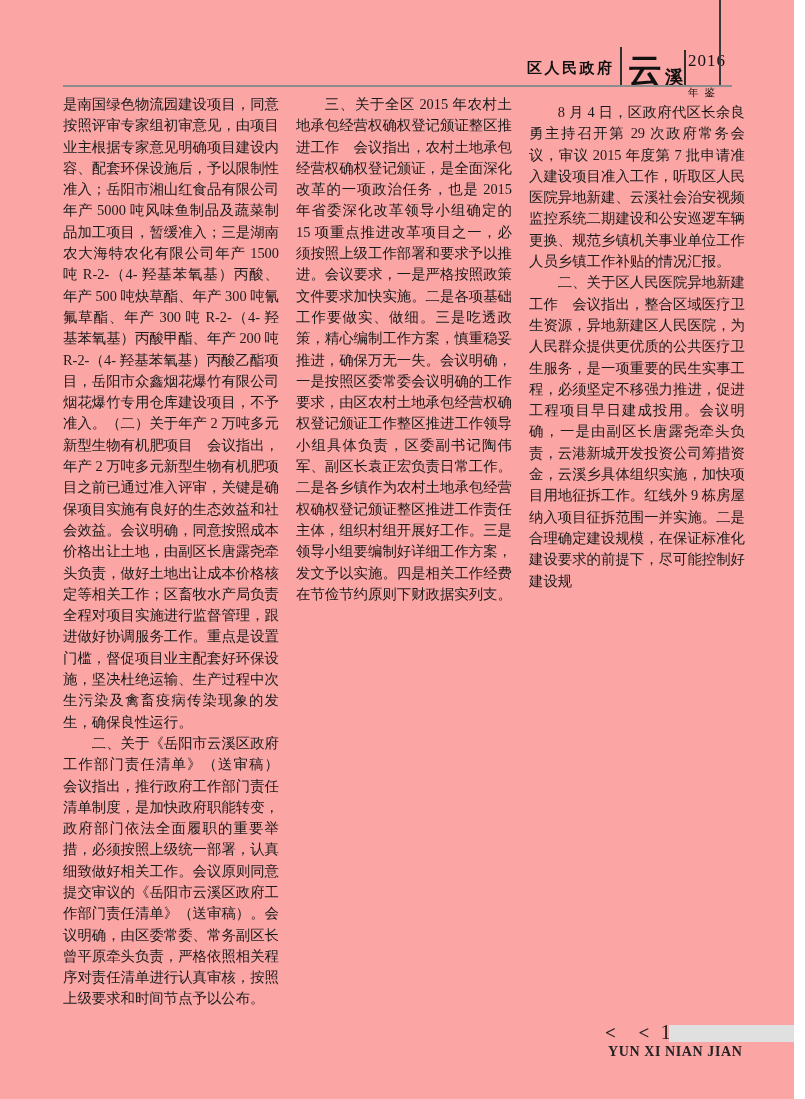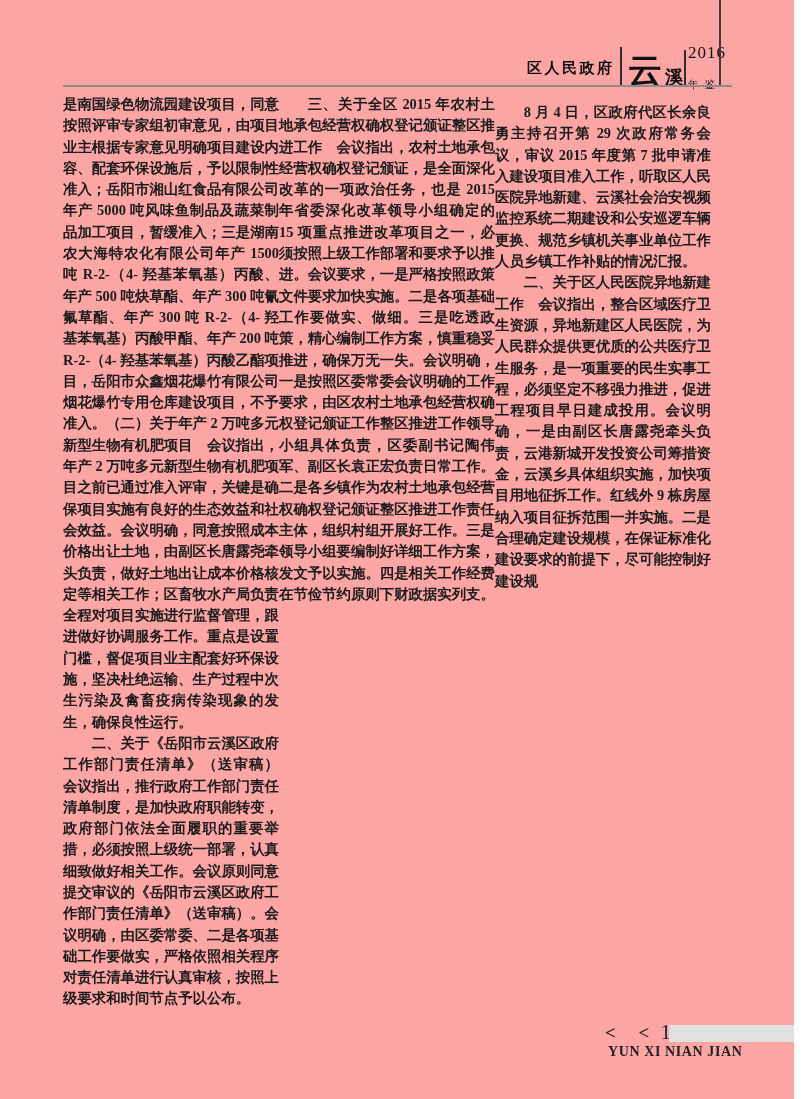--- a/index.html
+++ b/index.html
@@ -13,30 +13,30 @@
   .hdr-title {
     position:absolute; left:527px; top:59px;
     font-family:"Liberation Sans","DejaVu Sans",sans-serif;
     font-weight:bold; font-size:15px; letter-spacing:2.5px; color:#111;
   }
   .hdr-sep1 { position:absolute; left:620px; top:47px; width:2px; height:39px; background:#2e2e2e; }
   .hdr-logo { position:absolute; left:627px; top:46px; width:56px; height:40px; }
   .logo-big  { position:absolute; left:1px; bottom:-2px; font-size:34px; font-weight:bold; color:#111; line-height:1; }
   .logo-small{ position:absolute; right:0px; bottom:0px; font-size:18px; font-weight:bold; color:#111; line-height:1; }
   .hdr-sep2 { position:absolute; left:684px; top:50px; width:2px; height:36px; background:#2e2e2e; }
-  .hdr-year { position:absolute; left:688px; top:43px; width:44px; }
+  .hdr-year { position:absolute; left:688px; top:51px; width:44px; }
   .year-num  { display:block; font-size:17px; color:#111; line-height:1.2; letter-spacing:1px; }
   .year-label{ display:block; font-size:10.5px; color:#111; letter-spacing:6px; margin-top:15px; white-space:nowrap; }
   .hdr-vline { position:absolute; left:719px; top:0; width:2px; height:86px; background:#3a3a3a; }
   .hdr-rule  { position:absolute; left:63px; top:85px; width:669px; height:2px; background:#8c8c8c; }
 
   
   .columns {
     position:absolute; left:63px; top:94px; width:682px; height:912px;
-    display:flex; overflow:hidden;font-weight:bold;
+    display:flex; gap:17px; overflow:hidden;
   }
   .col { width:216px; flex:0 0 216px; }
   .col p {
     margin:0; font-size:14.4px; line-height:21.3px;
     text-align:justify; text-justify:inter-ideograph;
     text-indent:2em; color:#1b1b1b;
   }
   .col p.no-indent { text-indent:0; }
   .col p.gap-before { margin-top:8px; }
 
@@ -71,21 +71,21 @@
       <span class="year-num">2016</span>
       <span class="year-label">年鉴</span>
     </span>
     <span class="hdr-vline"></span>
     <span class="hdr-rule"></span>
   </div>
 
   <div class="columns">
     <div class="col">
       <p class="no-indent">是南国绿色物流园建设项目，同意按照评审专家组初审意见，由项目业主根据专家意见明确项目建设内容、配套环保设施后，予以限制性准入；岳阳市湘山红食品有限公司年产 5000 吨风味鱼制品及蔬菜制品加工项目，暂缓准入；三是湖南农大海特农化有限公司年产 1500 吨 R-2-（4- 羟基苯氧基）丙酸、年产 500 吨炔草酯、年产 300 吨氰氟草酯、年产 300 吨 R-2-（4- 羟基苯氧基）丙酸甲酯、年产 200 吨 R-2-（4- 羟基苯氧基）丙酸乙酯项目，岳阳市众鑫烟花爆竹有限公司烟花爆竹专用仓库建设项目，不予准入。（二）关于年产 2 万吨多元新型生物有机肥项目　会议指出，年产 2 万吨多元新型生物有机肥项目之前已通过准入评审，关键是确保项目实施有良好的生态效益和社会效益。会议明确，同意按照成本价格出让土地，由副区长唐露尧牵头负责，做好土地出让成本价格核定等相关工作；区畜牧水产局负责全程对项目实施进行监督管理，跟进做好协调服务工作。重点是设置门槛，督促项目业主配套好环保设施，坚决杜绝运输、生产过程中次生污染及禽畜疫病传染现象的发生，确保良性运行。</p>
-      <p>二、关于《岳阳市云溪区政府工作部门责任清单》（送审稿）　会议指出，推行政府工作部门责任清单制度，是加快政府职能转变，政府部门依法全面履职的重要举措，必须按照上级统一部署，认真细致做好相关工作。会议原则同意提交审议的《岳阳市云溪区政府工作部门责任清单》（送审稿）。会议明确，由区委常委、二是各项基础工作要做实，严格依照相关程序对责任清单进行认真审核，按照上级要求和时间节点予以公布。</p>
+      <p>二、关于《岳阳市云溪区政府工作部门责任清单》（送审稿）　会议指出，推行政府工作部门责任清单制度，是加快政府职能转变，政府部门依法全面履职的重要举措，必须按照上级统一部署，认真细致做好相关工作。会议原则同意提交审议的《岳阳市云溪区政府工作部门责任清单》（送审稿）。会议明确，由区委常委、常务副区长曾平原牵头负责，严格依照相关程序对责任清单进行认真审核，按照上级要求和时间节点予以公布。</p>
     </div>
     <div class="col">
       <p>三、关于全区 2015 年农村土地承包经营权确权登记颁证整区推进工作　会议指出，农村土地承包经营权确权登记颁证，是全面深化改革的一项政治任务，也是 2015 年省委深化改革领导小组确定的 15 项重点推进改革项目之一，必须按照上级工作部署和要求予以推进。会议要求，一是严格按照政策文件要求加快实施。二是各项基础工作要做实、做细。三是吃透政策，精心编制工作方案，慎重稳妥推进，确保万无一失。会议明确，一是按照区委常委会议明确的工作要求，由区农村土地承包经营权确权登记颁证工作整区推进工作领导小组具体负责，区委副书记陶伟军、副区长袁正宏负责日常工作。二是各乡镇作为农村土地承包经营权确权登记颁证整区推进工作责任主体，组织村组开展好工作。三是领导小组要编制好详细工作方案，发文予以实施。四是相关工作经费在节俭节约原则下财政据实列支。</p>
     </div>
     <div class="col">
       <p class="gap-before">8 月 4 日，区政府代区长余良勇主持召开第 29 次政府常务会议，审议 2015 年度第 7 批申请准入建设项目准入工作，听取区人民医院异地新建、云溪社会治安视频监控系统二期建设和公安巡逻车辆更换、规范乡镇机关事业单位工作人员乡镇工作补贴的情况汇报。</p>
       <p>二、关于区人民医院异地新建工作　会议指出，整合区域医疗卫生资源，异地新建区人民医院，为人民群众提供更优质的公共医疗卫生服务，是一项重要的民生实事工程，必须坚定不移强力推进，促进工程项目早日建成投用。会议明确，一是由副区长唐露尧牵头负责，云港新城开发投资公司筹措资金，云溪乡具体组织实施，加快项目用地征拆工作。红线外 9 栋房屋纳入项目征拆范围一并实施。二是合理确定建设规模，在保证标准化建设要求的前提下，尽可能控制好建设规</p>
     </div>
   </div>
 

